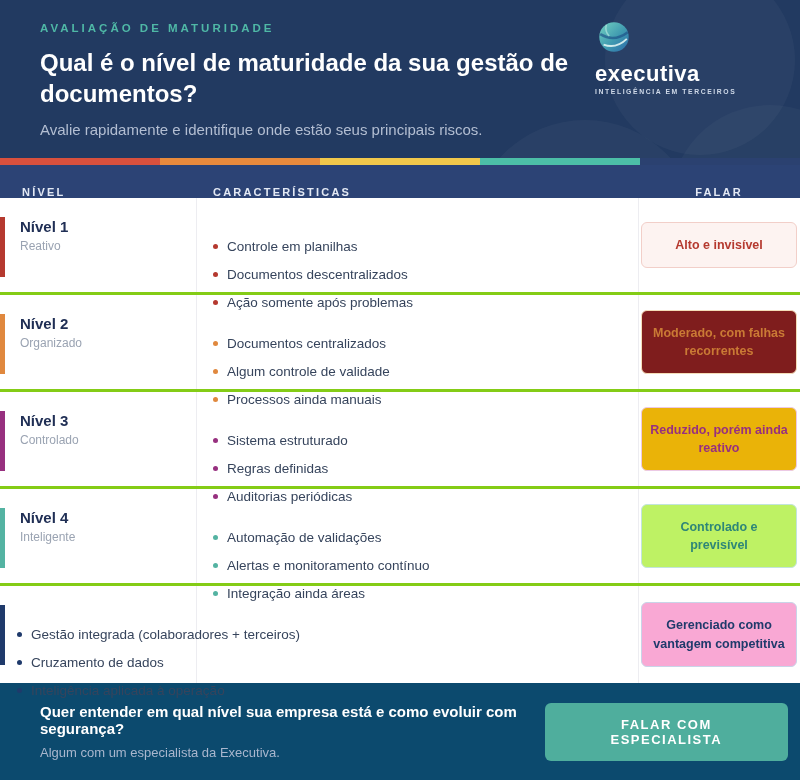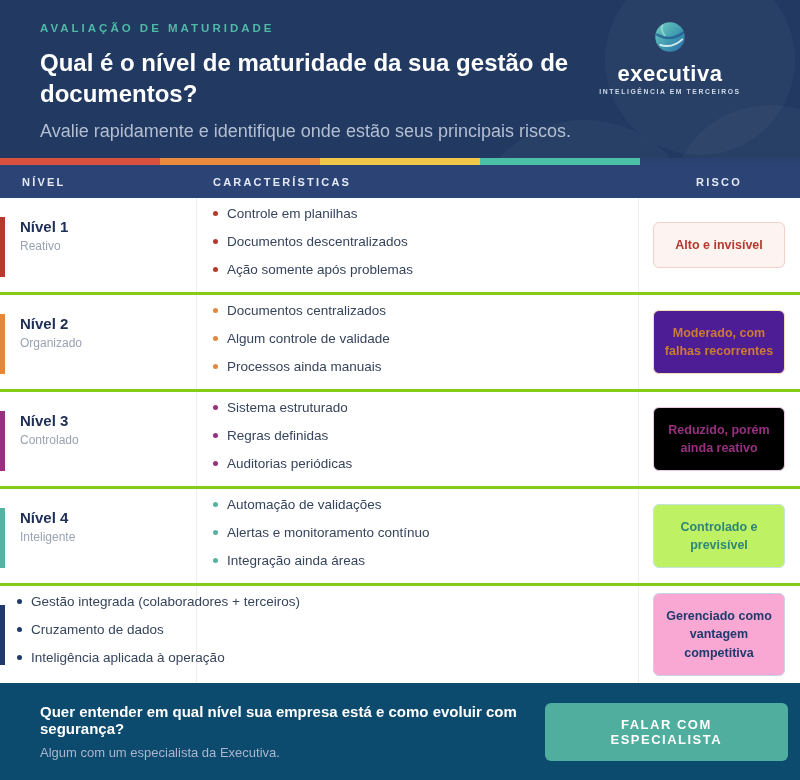--- a/index.html
+++ b/index.html
@@ -7,54 +7,54 @@
   body { font-family:"Liberation Sans", sans-serif; background:#ffffff; width:800px; height:780px; overflow:hidden; }
 
   
   .header { position:relative; height:158px; background:#223a61; overflow:hidden; padding:22px 40px 0 40px; }
   .deco-circle { position:absolute; border-radius:50%; background:rgba(255,255,255,0.035); }
   .deco-1 { width:190px; height:190px; top:-35px; right:5px; }
   .deco-2 { width:230px; height:230px; top:120px; right:100px; }
   .deco-3 { width:200px; height:200px; top:105px; right:-70px; background:rgba(255,255,255,0.03); }
   .eyebrow { color:#4fb8a6; font-size:11.5px; font-weight:bold; letter-spacing:3px; margin-bottom:13px; }
   .main-title { color:#ffffff; font-size:24px; font-weight:bold; line-height:31px; max-width:540px; margin-bottom:12px; }
-  .subtitle { color:#b3bed2; font-size:18px; }
-
-  .logo { position:absolute; top:18px; right:55px; width:150px; text-align:center; }
+  .subtitle { color:#b3bed2; font-size:15px; }
+
+  .logo { position:absolute; top:18px; right:55px; width:150px; text-align:left; }
   .logo-name { color:#ffffff; font-size:22px; font-weight:bold; letter-spacing:0.5px; line-height:24px; margin-top:2px; }
   .logo-tagline { color:#cfd9e8; font-size:6.8px; letter-spacing:1.6px; font-weight:bold; margin-top:2px; }
 
   
   .stripe { display:flex; height:7px; }
   .stripe span { flex:1; height:7px; }
 
   
-  .thead { display:flex; height:33px; background:#2c4375; align-items:center; color:#e3e9f4; font-size:11px; font-weight:bold; letter-spacing:2.2px; }
+  .thead { display:flex; height:33px; background:#2c4375; align-items:flex-end; color:#e3e9f4; font-size:11px; font-weight:bold; letter-spacing:2.2px; }
   .thead .c1 { width:196px; padding-left:22px; }
   .thead .c2 { flex:1; padding-left:17px; }
   .thead .c3 { width:162px; text-align:center; }
 
   
   .tbody { position:relative; background:#ffffff; }
   .vline { position:absolute; top:0; bottom:0; width:1px; background:#ededf1; }
   .vline-1 { left:196px; }
   .vline-2 { left:638px; }
 
   .row { position:relative; display:flex; height:97px; border-bottom:3px solid #84cc16; }
   .row:last-child { border-bottom:none; }
   .accent { position:absolute; left:0; top:19px; width:5px; height:60px; }
   .col-level { width:196px; padding:20px 10px 0 20px; }
   .level-title { font-size:15px; font-weight:bold; color:#202f55; margin-bottom:4px; }
   .level-label { font-size:12px; color:#9aa3b2; }
-  .col-items { flex:1; padding:8px 10px 0 17px; }
+  .col-items { flex:1; padding:41px 10px 0 17px; }
   .bullet-item { display:flex; align-items:center; margin-bottom:13px; }
   .dot { width:5px; height:5px; border-radius:50%; margin-right:9px; flex:none; }
   .bullet-text { font-size:13.5px; color:#36445c; }
   .col-risk { width:162px; display:flex; align-items:center; justify-content:center; }
-  .risk-badge { width:132px; min-height:32px; display:flex; align-items:center; justify-content:center; text-align:center; font-size:12.5px; font-weight:bold; line-height:1.45; border:1px solid; border-radius:6px; padding:13px 8px; }
+  .risk-badge { width:156px; min-height:32px; display:flex; align-items:center; justify-content:center; text-align:center; font-size:12.5px; font-weight:bold; line-height:1.45; border:1px solid; border-radius:6px; padding:13px 8px; }
 
   
   .footer { height:97px; background:#294169; display:flex; align-items:center; justify-content:space-between; padding:0 12px 0 40px; }
   .footer-question { color:#ffffff; font-size:15px; font-weight:bold; margin-bottom:8px; }
   .footer-sub { color:#a9b6cd; font-size:13px; }
   .cta-button { background:#4fae9d; color:#ffffff; border:none; border-radius:6px; font-family:"Liberation Sans",sans-serif; font-size:13px; font-weight:bold; letter-spacing:1.5px; padding:14px 29px; cursor:pointer; }
 </style>
 </head>
 <body>
 
@@ -91,21 +91,21 @@
     <span style="background: rgb(217, 80, 61);"></span>
     <span style="background: rgb(233, 138, 60);"></span>
     <span style="background: rgb(242, 200, 75);"></span>
     <span style="background: rgb(76, 191, 167);"></span>
     <span style="background: rgb(43, 65, 112);"></span>
   </div>
 
 <div class="thead">
   <div class="c1">NÍVEL</div>
   <div class="c2">CARACTERÍSTICAS</div>
-  <div class="c3">RISCO</div>
+  <div class="c3">FALAR</div>
 </div>
 
 <div class="tbody" id="tbody">
   <span class="vline vline-1"></span>
   <span class="vline vline-2"></span>
 
   <div class="row">
     <span class="accent" style="background: rgb(181, 57, 47);"></span>
     <div class="col-level">
       <div class="level-title">Nível 1</div>
@@ -144,21 +144,21 @@
         <div class="bullet-item">
           <span class="dot" style="background: rgb(224, 136, 62);"></span>
           <span class="bullet-text">Algum controle de validade</span>
         </div>
         <div class="bullet-item">
           <span class="dot" style="background: rgb(224, 136, 62);"></span>
           <span class="bullet-text">Processos ainda manuais</span>
         </div>
       </div>
     <div class="col-risk">
-      <div class="risk-badge" style="color: rgb(202, 122, 53); background: #4c1d95; border-color: rgb(244, 221, 184);">Moderado, com falhas recorrentes</div>
+      <div class="risk-badge" style="color: rgb(202, 122, 53); background: #7f1d1d; border-color: rgb(244, 221, 184);">Moderado, com falhas recorrentes</div>
     </div>
   </div>
 
   <div class="row">
     <span class="accent" style="background: rgb(151, 48, 127);"></span>
     <div class="col-level">
       <div class="level-title">Nível 3</div>
       <div class="level-label">Controlado</div>
     </div>
     <div class="col-items">
@@ -169,21 +169,21 @@
         <div class="bullet-item">
           <span class="dot" style="background: rgb(151, 48, 127);"></span>
           <span class="bullet-text">Regras definidas</span>
         </div>
         <div class="bullet-item">
           <span class="dot" style="background: rgb(151, 48, 127);"></span>
           <span class="bullet-text">Auditorias periódicas</span>
         </div>
       </div>
     <div class="col-risk">
-      <div class="risk-badge" style="color: rgb(151, 48, 127); background: #000000; border-color: rgb(236, 201, 228);">Reduzido, porém ainda reativo</div>
+      <div class="risk-badge" style="color: rgb(151, 48, 127); background: #eab308; border-color: rgb(236, 201, 228);">Reduzido, porém ainda reativo</div>
     </div>
   </div>
 
   <div class="row">
     <span class="accent" style="background: rgb(84, 179, 162);"></span>
     <div class="col-level">
       <div class="level-title">Nível 4</div>
       <div class="level-label">Inteligente</div>
     </div>
     <div class="col-items">

